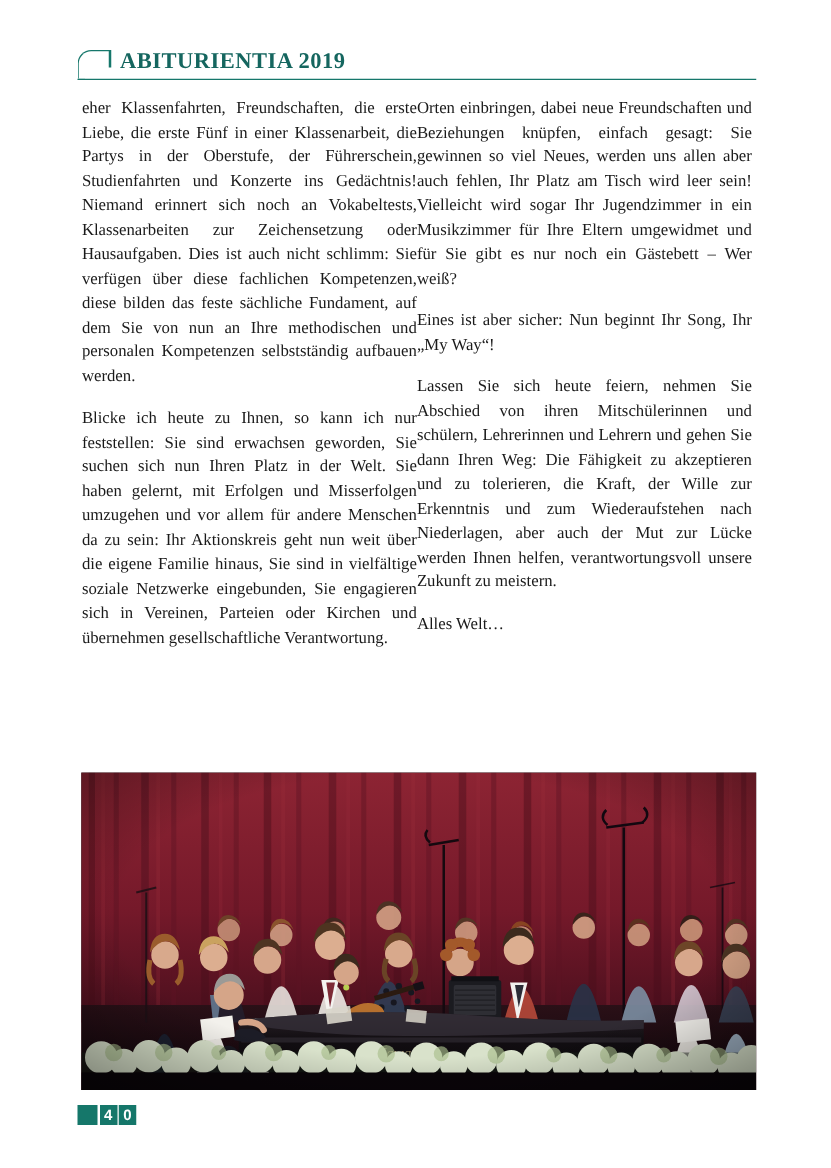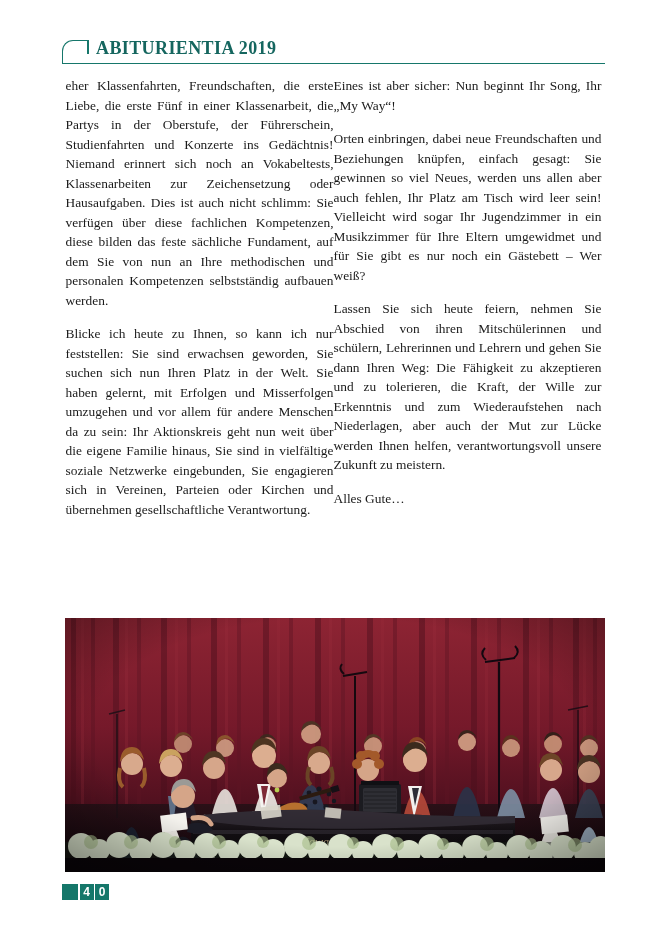--- a/index.html
+++ b/index.html
@@ -132,24 +132,24 @@
 </div>
 
 <div id="columns">
 
   <div class="column">
     <p>eher Klassenfahrten, Freundschaften, die erste Liebe, die erste Fünf in einer Klassenarbeit, die Partys in der Oberstufe, der Führerschein, Studienfahrten und Konzerte ins Gedächtnis! Niemand erinnert sich noch an Vokabeltests, Klassenarbeiten zur Zeichensetzung oder Hausaufgaben. Dies ist auch nicht schlimm: Sie verfügen über diese fachlichen Kompetenzen, diese bilden das feste sächliche Fundament, auf dem Sie von nun an Ihre methodischen und personalen Kompetenzen selbstständig aufbauen werden.</p>
     <p>Blicke ich heute zu Ihnen, so kann ich nur feststellen: Sie sind erwachsen geworden, Sie suchen sich nun Ihren Platz in der Welt. Sie haben gelernt, mit Erfolgen und Misserfolgen umzugehen und vor allem für andere Menschen da zu sein: Ihr Aktionskreis geht nun weit über die eigene Familie hinaus, Sie sind in vielfältige soziale Netzwerke eingebunden, Sie engagieren sich in Vereinen, Parteien oder Kirchen und übernehmen gesellschaftliche Verantwortung.</p>
   </div>
 
   <div class="column">
+    <p>Orten einbringen, dabei neue Freundschaften und Beziehungen knüpfen, einfach gesagt: Sie gewinnen so viel Neues, werden uns allen aber auch fehlen, Ihr Platz am Tisch wird leer sein! Vielleicht wird sogar Ihr Jugendzimmer in ein Musikzimmer für Ihre Eltern umgewidmet und für Sie gibt es nur noch ein Gästebett – Wer weiß?</p>
     <p>Eines ist aber sicher: Nun beginnt Ihr Song, Ihr „My Way“!</p>
-    <p>Orten einbringen, dabei neue Freundschaften und Beziehungen knüpfen, einfach gesagt: Sie gewinnen so viel Neues, werden uns allen aber auch fehlen, Ihr Platz am Tisch wird leer sein! Vielleicht wird sogar Ihr Jugendzimmer in ein Musikzimmer für Ihre Eltern umgewidmet und für Sie gibt es nur noch ein Gästebett – Wer weiß?</p>
     <p>Lassen Sie sich heute feiern, nehmen Sie Abschied von ihren Mitschülerinnen und schülern, Lehrerinnen und Lehrern und gehen Sie dann Ihren Weg: Die Fähigkeit zu akzeptieren und zu tolerieren, die Kraft, der Wille zur Erkenntnis und zum Wiederaufstehen nach Niederlagen, aber auch der Mut zur Lücke werden Ihnen helfen, verantwortungsvoll unsere Zukunft zu meistern.</p>
-    <p class="last">Alles Gute…</p>
+    <p class="last">Alles Welt…</p>
   </div>
 
 </div>
 
 <div id="stage-photo">
   <svg id="photo-svg" viewBox="0 0 540 254" preserveAspectRatio="none">
     <defs>
       <linearGradient id="curtainBase" x1="0" y1="0" x2="0" y2="1">
         <stop offset="0%" stop-color="#8d2433"></stop>
         <stop offset="55%" stop-color="#75192a"></stop>

